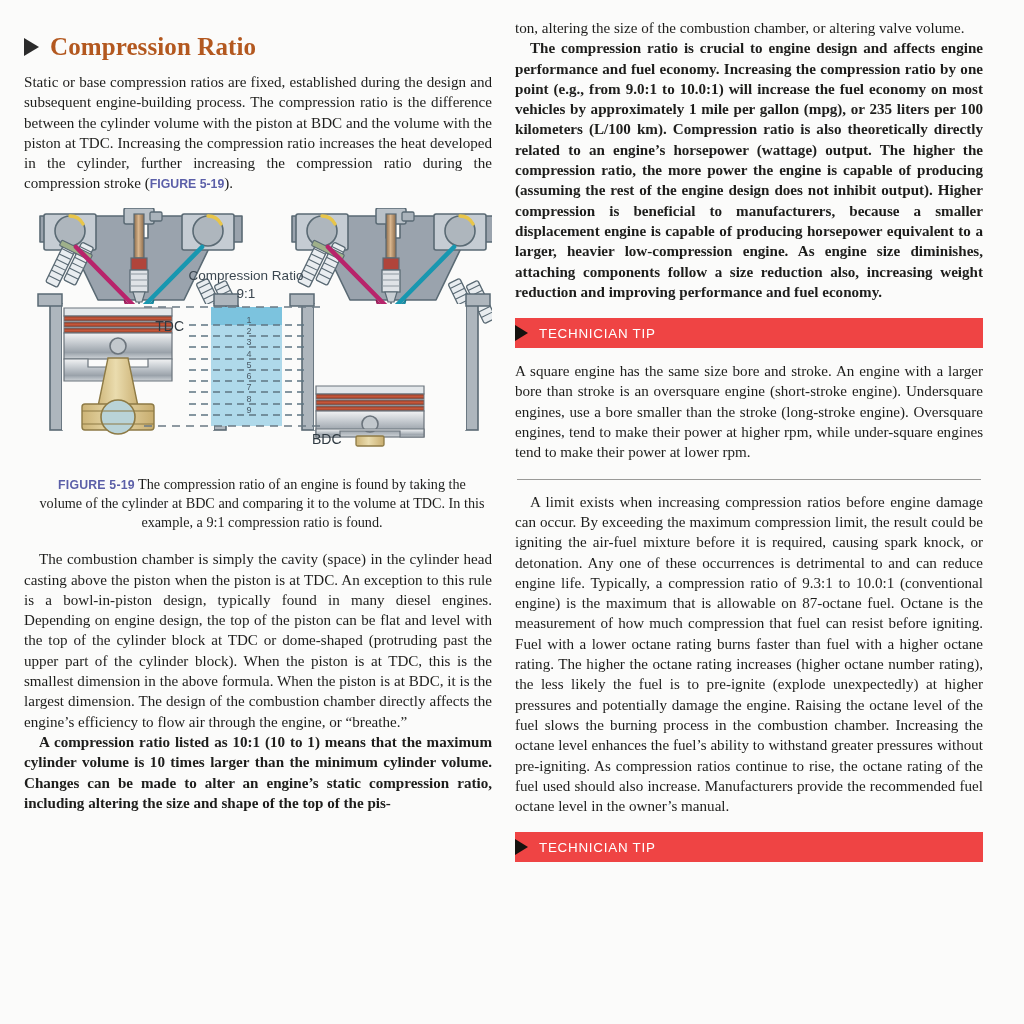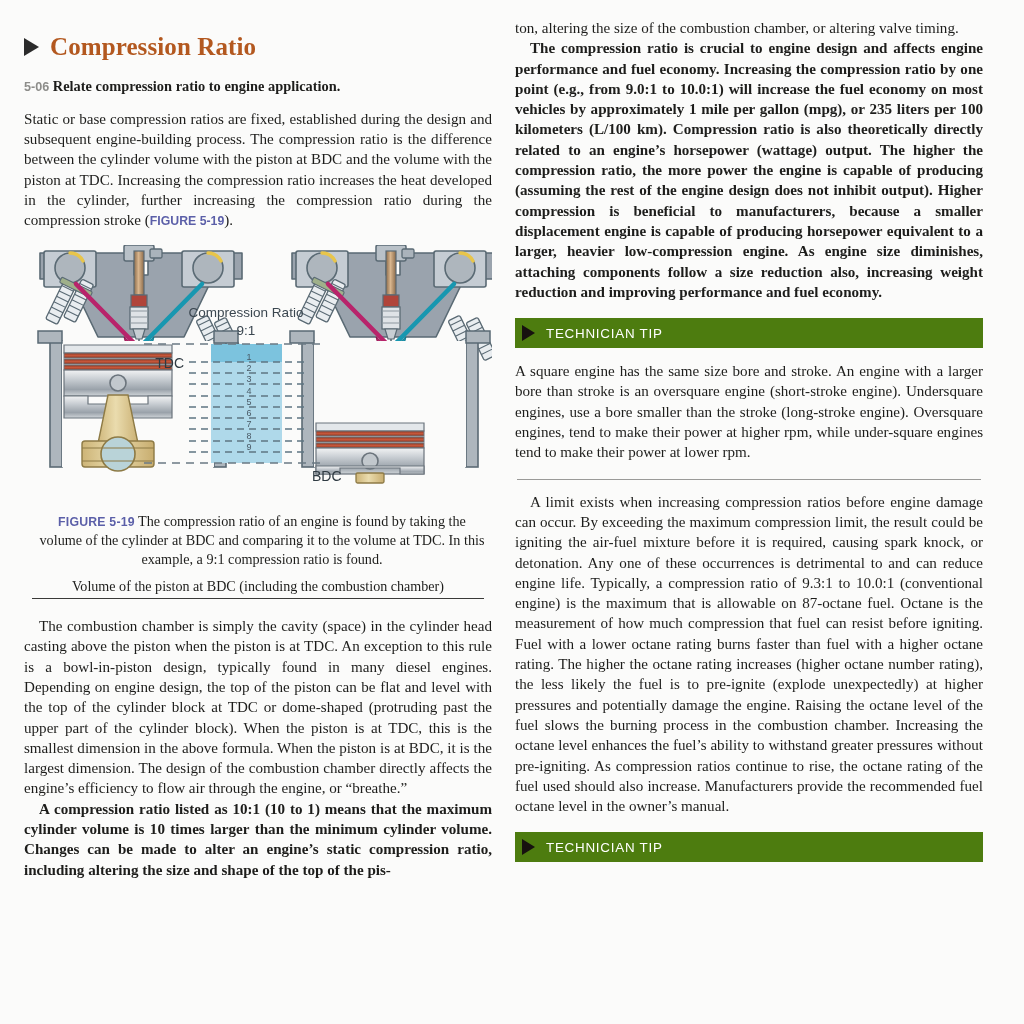--- a/index.html
+++ b/index.html
@@ -54,22 +54,22 @@
   .formula { margin:9px 8px 0 8px; text-align:center; }
   .formula .num {
     font-size:14.1px; padding:0 0 3px 0;
     border-bottom:1.3px solid #3a3a38;
     display:block;
   }
   .formula .den { font-size:14.1px; padding-top:3px; display:block; }
 
   
   .tip-bar {
-    background:#4d7c0f; height:30px; display:flex; align-items:center;
-    padding-left:7px; gap:11px; margin:16px 0 0 0;
+    background:#ef4444; height:30px; display:flex; align-items:center;
+    padding-left:0; gap:11px; margin:16px 0 0 0;
   }
   .tri-black {
     width:0;height:0;
     border-left:13px solid #17120f;
     border-top:8px solid transparent;
     border-bottom:8px solid transparent;
     flex:none;
   }
   .tip-label {
     color:#ffffff; font-family:"Liberation Sans", sans-serif;
@@ -83,24 +83,20 @@
 <div class="page">
   <div class="cols">
 
     <div class="col">
 
       <div class="sec-head">
         <span class="tri-dark"></span>
         <span class="sec-title">Compression Ratio</span>
       </div>
 
-      <div class="objective">
-        <span class="obj-num">5-06</span>
-        <span>Relate compression ratio to engine application.</span>
-      </div>
 
       <p class="body"><span>Static or base compression ratios are fixed, established during the design and subsequent engine-building process. The compression ratio is the difference between the cylinder volume with the piston at BDC and the volume with the piston at TDC. Increasing the compression ratio increases the heat developed in the cylinder, further increasing the compression ratio during the compression stroke (</span><span class="figref">FIGURE 5-19</span><span>).</span></p>
 
       <div class="figure">
         <svg class="fig-art" viewBox="0 0 468 256">
           <defs>
             <linearGradient id="pistonG" x1="0" y1="0" x2="0" y2="1">
               <stop offset="0" stop-color="#f2f3f4"></stop>
               <stop offset="0.35" stop-color="#c9ced3"></stop>
               <stop offset="0.75" stop-color="#9aa2aa"></stop>
@@ -264,30 +260,29 @@
         </svg>
 
         <div class="fig-cap">
           <span class="fig-lbl">FIGURE 5-19</span>
           <span>The compression ratio of an engine is found by taking the volume of the cylinder at BDC and comparing it to the volume at TDC. In this example, a 9:1 compression ratio is found.</span>
         </div>
       </div>
 
 
       <div class="formula">
-        <span class="num">Volume of the piston at BDC (including the combustion chamber)</span>
       </div>
 
       <p class="body ind" style="margin-top:17px">The combustion chamber is simply the cavity (space) in the cylinder head casting above the piston when the piston is at TDC. An exception to this rule is a bowl-in-piston design, typically found in many diesel engines. Depending on engine design, the top of the piston can be flat and level with the top of the cylinder block at TDC or dome-shaped (protruding past the upper part of the cylinder block). When the piston is at TDC, this is the smallest dimension in the above formula. When the piston is at BDC, it is the largest dimension. The design of the combustion chamber directly affects the engine’s efficiency to flow air through the engine, or “breathe.”</p>
       <p class="body ind tight">A compression ratio listed as 10:1 (10 to 1) means that the maximum cylinder volume is 10 times larger than the minimum cylinder volume. Changes can be made to alter an engine’s static compression ratio, including altering the size and shape of the top of the pis-</p>
     </div>
 
     <div class="col">
 
-      <p class="body" style="margin-top:0">ton, altering the size of the combustion chamber, or altering valve timing.</p>
+      <p class="body" style="margin-top:0">ton, altering the size of the combustion chamber, or altering valve volume.</p>
       <p class="body ind tight">The compression ratio is crucial to engine design and affects engine performance and fuel economy. Increasing the compression ratio by one point (e.g., from 9.0:1 to 10.0:1) will increase the fuel economy on most vehicles by approximately 1 mile per gallon (mpg), or 235 liters per 100 kilometers (L/100 km). Compression ratio is also theoretically directly related to an engine’s horsepower (wattage) output. The higher the compression ratio, the more power the engine is capable of producing (assuming the rest of the engine design does not inhibit output). Higher compression is beneficial to manufacturers, because a smaller displacement engine is capable of producing horsepower equivalent to a larger, heavier low-compression engine. As engine size diminishes, attaching components follow a size reduction also, increasing weight reduction and improving performance and fuel economy.</p>
 
       <div class="tip-bar">
         <span class="tri-black"></span>
         <span class="tip-label">TECHNICIAN TIP</span>
       </div>
       <p class="body" style="">A square engine has the same size bore and stroke. An engine with a larger bore than stroke is an oversquare engine (short-stroke engine). Undersquare engines, use a bore smaller than the stroke (long-stroke engine). Oversquare engines, tend to make their power at higher rpm, while under-square engines tend to make their power at lower rpm.</p>
 
       <div class="rule"></div>
 

